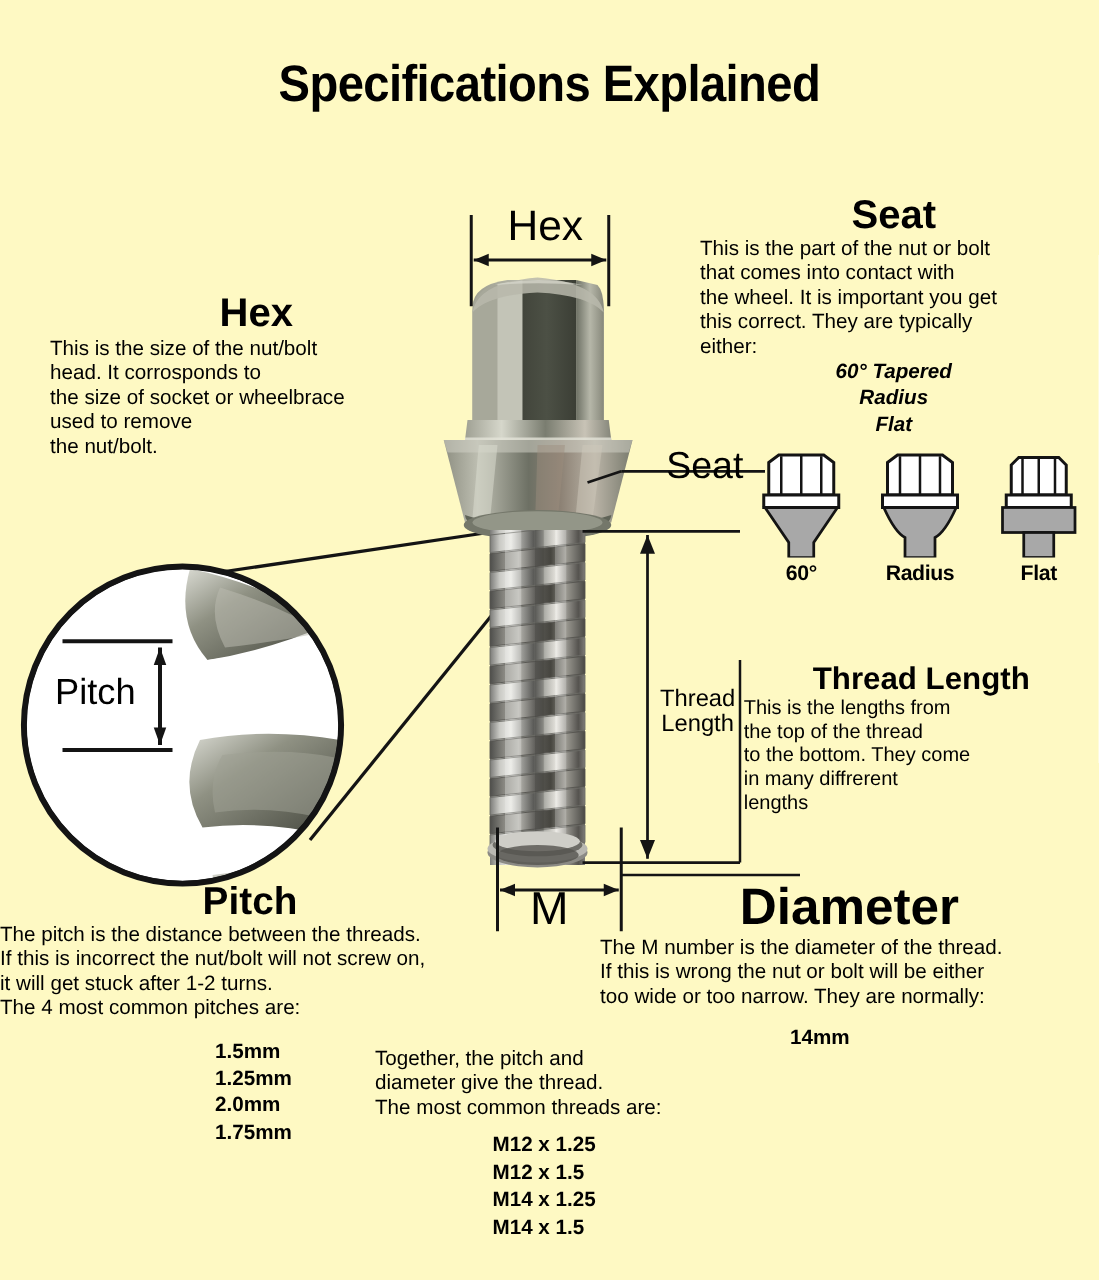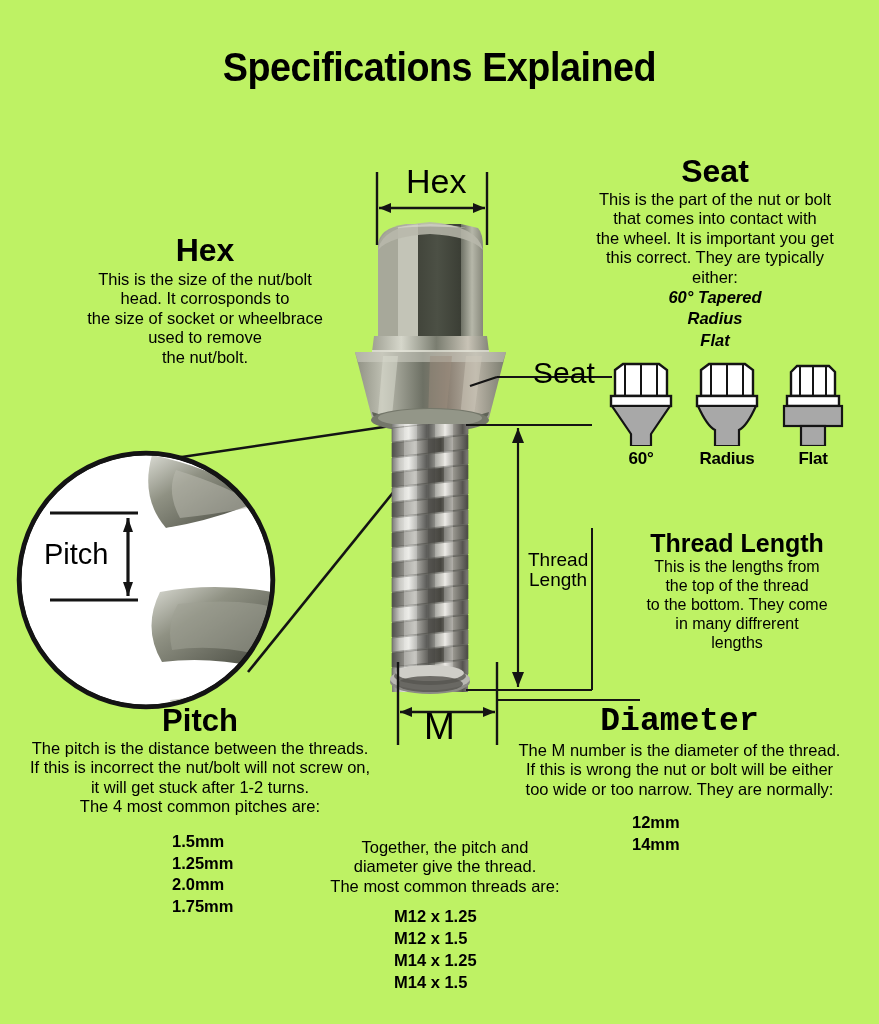--- a/index.html
+++ b/index.html
@@ -6,42 +6,41 @@
   html, body {
     width: 879px; height: 1024px;
     background: #ffffff;
     font-family: "Liberation Sans", sans-serif;
     color: #000000;
     overflow: hidden;
   }
   #page {
     position: relative;
     width: 879px; height: 1024px;
-    background: #bef264;
+    background: #fef9c3;
   }
 
   
   #page-title {
     position: absolute;
     top: 44px; left: 0; width: 879px;
     text-align: center;
     font-size: 41px;
     font-weight: bold;
     letter-spacing: -0.5px;
     transform: scaleX(0.92);
   }
 
   
   .sect-head {
     font-weight: bold;
     text-align: center;
     line-height: 1.0;
   }
   .sect-body {
-    text-align: center;
     line-height: 1.18;
     font-size: 16.5px;
   }
   .bold-list {
     font-weight: bold;
     font-size: 16.5px;
     line-height: 1.32;
   }
 
   
@@ -52,21 +51,21 @@
   #seat-block { position: absolute; left: 560px; top: 155px; width: 310px; }
   #seat-block .sect-head { font-size: 32px; margin-bottom: 3px; }
   #seat-block .seat-types {
     text-align: center; font-weight: bold; font-size: 16.5px; line-height: 1.28; font-style: italic;
   }
 
   
   #seat-icons {
     position: absolute; left: 598px; top: 360px;
     width: 276px; height: 115px;
-    display: flex; 
+    display: flex; justify-content: space-between;
   }
   .seat-icon { width: 86px; position: relative; }
   .seat-icon svg { display: block; margin: 0 auto; }
   .seat-icon-label {
     text-align: center; font-weight: bold; font-size: 17px;
     margin-top: 3px; letter-spacing: -0.3px;
   }
 
   
   #tl-block { position: absolute; left: 595px; top: 531px; width: 284px; }
@@ -75,21 +74,21 @@
 
   
   #pitch-block { position: absolute; left: 0px; top: 705px; width: 400px; }
   #pitch-block .sect-head { font-size: 31px; margin-bottom: 3px; }
   #pitch-block .pitch-values {
     margin-top: 14px; margin-left: 172px;
   }
 
   
   #dia-block { position: absolute; left: 480px; top: 705px; width: 399px; }
-  #dia-block .sect-head { font-size: 33px; margin-bottom: 3px; font-family: Liberation Mono, monospace; }
+  #dia-block .sect-head { font-size: 41px; margin-bottom: 3px; }
   #dia-block .dia-values { margin-top: 13px; margin-left: 152px; }
 
   
   #together-block { position: absolute; left: 300px; top: 838px; width: 290px; }
   #together-block .sect-body { font-size: 16.5px; }
   #together-block .thread-combos { margin-top: 10px; margin-left: 94px; }
 
   
   .dim-label { position: absolute; font-size: 25px; line-height: 1.05; }
   #hex-dim-label { left: 406px; top: 164px; font-size: 34px; }
@@ -433,21 +432,20 @@
   </div>
 
   <div id="dia-block">
     <div class="sect-head">Diameter</div>
     <div class="sect-body">
       <div>The M number is the diameter of the thread.</div>
       <div>If this is wrong the nut or bolt will be either</div>
       <div>too wide or too narrow. They are normally:</div>
     </div>
     <div class="bold-list dia-values">
-      <div>12mm</div>
       <div>14mm</div>
     </div>
   </div>
 
   <div id="together-block">
     <div class="sect-body">
       <div>Together, the pitch and</div>
       <div>diameter give the thread.</div>
       <div>The most common threads are:</div>
     </div>

